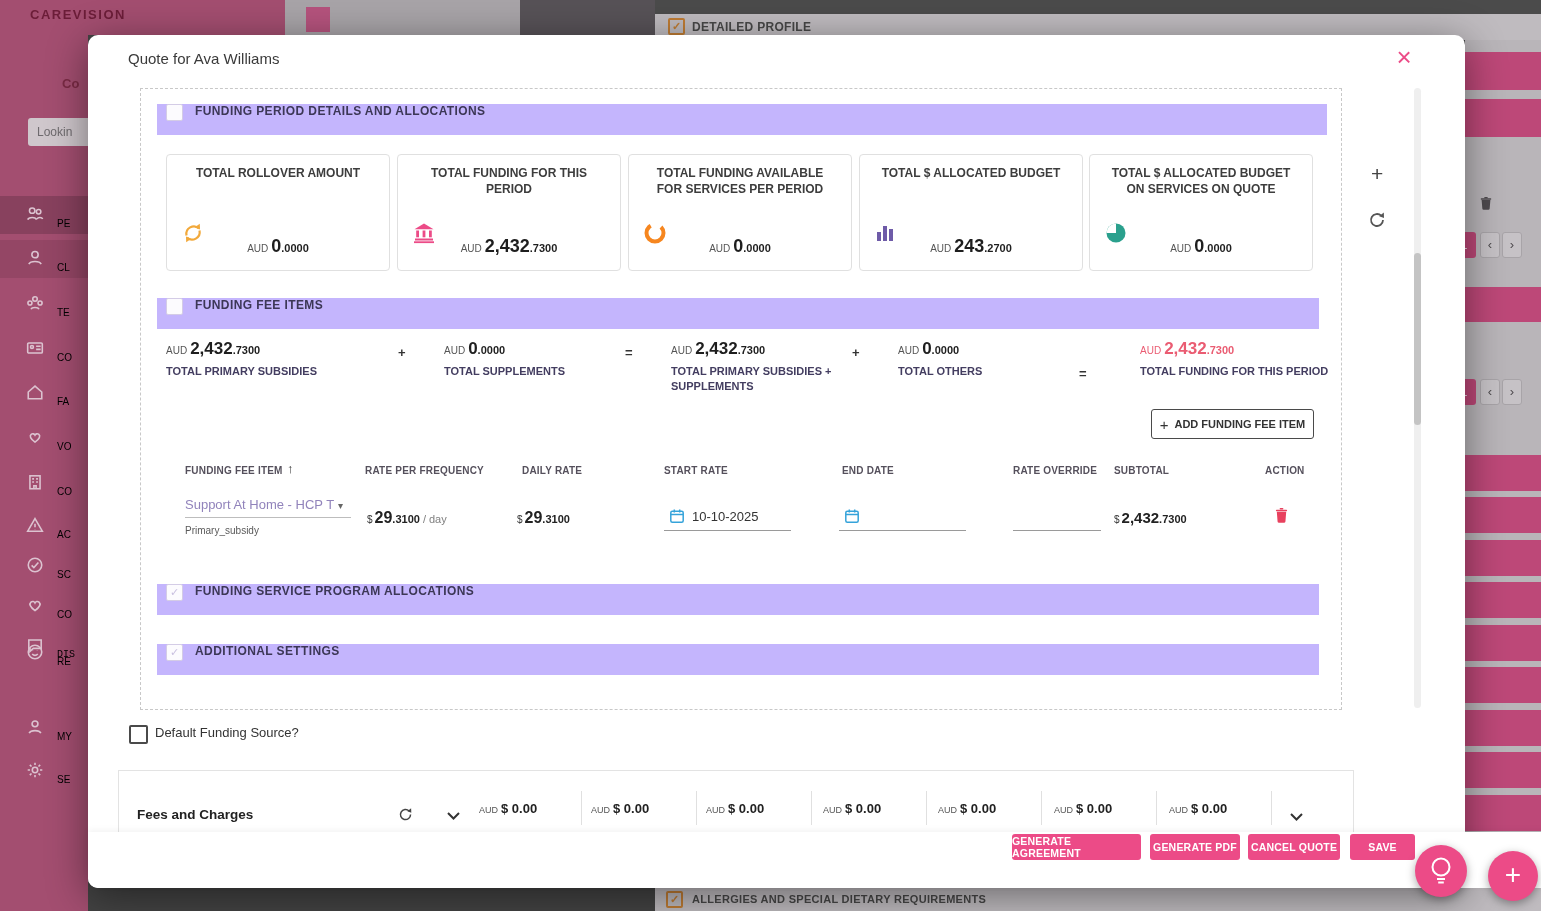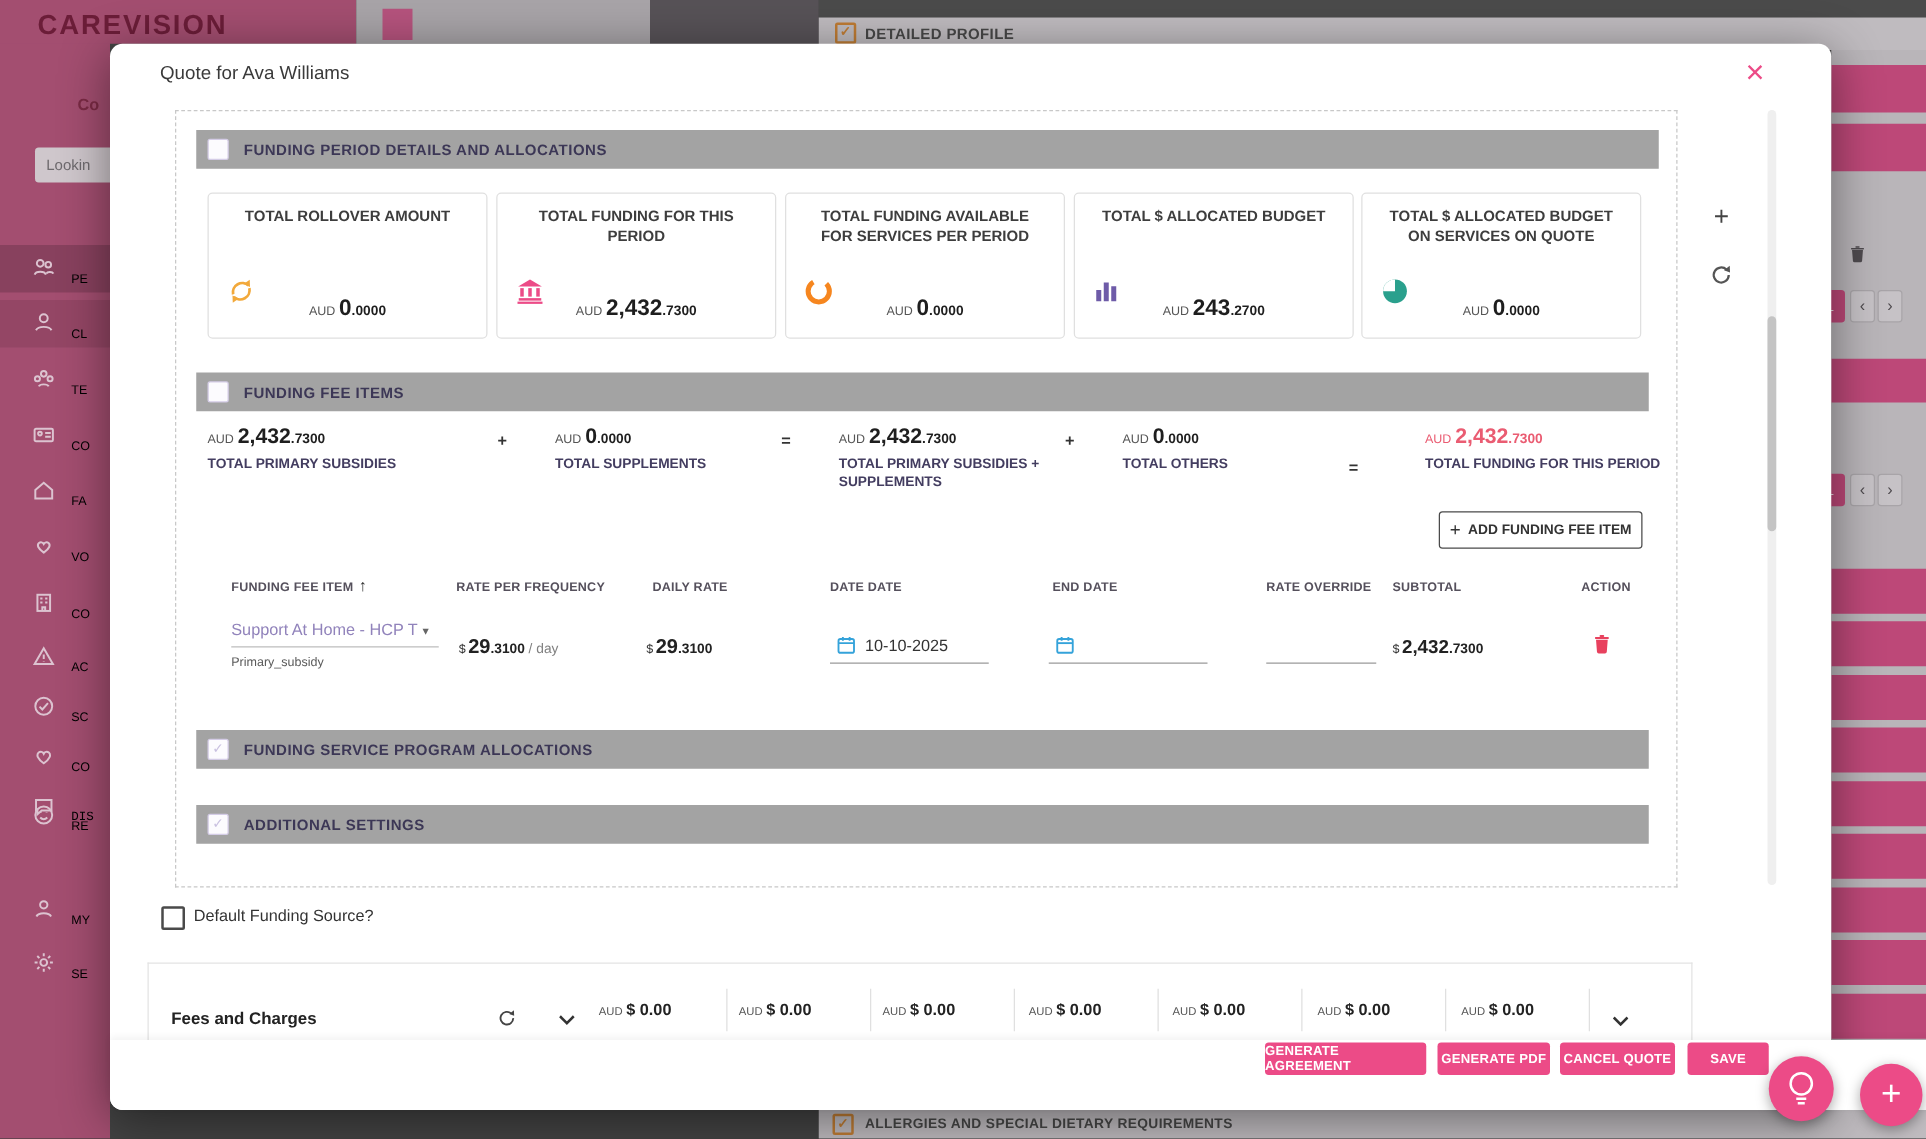--- a/index.html
+++ b/index.html
@@ -3,21 +3,21 @@
 <meta charset="utf-8">
 <style>
   html,body{margin:0;padding:0;background:#222;}
   .stage{position:relative;width:1541px;height:911px;overflow:hidden;background:#454545;
          font-family:"Liberation Sans",sans-serif;-webkit-font-smoothing:antialiased;}
   .a{position:absolute;}
 
   
   .sidebar{left:0;top:0;width:88px;height:911px;background:#a34e70;}
   .logoblock{left:0;top:0;width:285px;height:35px;background:#a34e70;}
-  .brand{left:30px;top:7px;font-size:22px;font-weight:bold;color:#6b1d38;letter-spacing:1.5px;}
+  .brand{left:30px;top:7px;font-size:13px;font-weight:bold;color:#6b1d38;letter-spacing:1.5px;}
   .brand-sub{position:absolute;left:62px;top:76px;font-size:13px;font-weight:bold;color:#7a2a44;}
   .searchbox{position:absolute;left:28px;top:118px;width:152px;height:28px;background:#cfc7cc;border-radius:3px;
              color:#6e6a6e;font-size:12px;line-height:28px;padding-left:9px;box-sizing:border-box;}
   .nav-item{position:absolute;left:0;width:88px;height:38px;}
   .nav-item .lbl{position:absolute;left:57px;top:10px;font-size:10px;color:#000000;margin-top:12px;}
   .nico{position:absolute;left:26px;top:9px;width:18px;height:18px;}
   .nico svg{width:18px;height:18px;}
   .topgray{left:285px;top:0;width:235px;height:35px;background:#a8a4a8;}
   .toppink{left:21px;top:7px;width:24px;height:25px;background:#b5537d;position:absolute;}
   .topdark{left:520px;top:0;width:135px;height:35px;background:#575257;}
@@ -36,21 +36,21 @@
   .botdark{left:88px;top:888px;width:567px;height:23px;background:#434343;}
   .botbar{left:655px;top:888px;width:886px;height:23px;background:#bfbbbf;}
 
   
   .modal{left:88px;top:35px;width:1377px;height:853px;background:#fff;border-radius:10px;
          box-shadow:0 8px 40px rgba(0,0,0,.45);z-index:10;}
   .m-title{left:40px;top:15px;font-size:15px;color:#3a3a3a;}
   .m-close{left:1300px;top:6px;width:32px;height:32px;font-size:26px;font-weight:300;color:#ec4b87;
            text-align:center;line-height:32px;cursor:pointer;}
   .dashed{left:52px;top:53px;width:1200px;height:620px;border:1px dashed #c8c8c8;}
-  .pbar{position:absolute;left:16px;height:31px;background:#a3a3a3;display:flex;align-items:center;padding-left:9px;box-sizing:border-box;}
+  .pbar{position:absolute;left:16px;height:31px;background:#c4b5fd;display:flex;align-items:flex-start;padding-left:9px;box-sizing:border-box;}
   .pbar .cb{width:15px;height:15px;background:#fcfbfe;border:1px solid #d4cce6;border-radius:2px;
             color:#c9c0e0;font-size:11px;line-height:15px;text-align:center;}
   .pbar .txt{margin-left:12px;font-size:12px;font-weight:700;color:#3c3756;letter-spacing:.4px;}
 
   .card{position:absolute;top:65px;width:222px;height:115px;background:#fff;border:1px solid #e0e0e0;border-radius:4px;}
   .card-label{padding:11px 16px 0;text-align:center;font-size:12px;font-weight:700;color:#3d3d3d;line-height:1.3;}
   .card-icon{position:absolute;left:14px;bottom:25px;width:24px;height:24px;}
   .card-value{position:absolute;left:0;right:0;bottom:13px;text-align:center;white-space:nowrap;}
   .cur{font-size:10px;color:#555;margin-right:3px;}
   .int{font-size:18px;font-weight:700;color:#1e1e1e;}
@@ -374,21 +374,21 @@
 
       <div class="addbtn">
         <span class="pl">+</span>
         <span>ADD FUNDING FEE ITEM</span>
       </div>
 
       <span class="th" style="left:44px;">FUNDING FEE ITEM</span>
       <span class="sort">↑</span>
       <span class="th" style="left:224px;">RATE PER FREQUENCY</span>
       <span class="th" style="left:381px;">DAILY RATE</span>
-      <span class="th" style="left:523px;">DATE DATE</span>
+      <span class="th" style="left:523px;">START RATE</span>
       <span class="th" style="left:701px;">END DATE</span>
       <span class="th" style="left:872px;">RATE OVERRIDE</span>
       <span class="th" style="left:973px;">SUBTOTAL</span>
       <span class="th" style="left:1124px;">ACTION</span>
 
       <div class="namewrap">
         <span class="nm">Support At Home - HCP T</span><span class="car">▾</span>
       </div>
       <div class="subtype">Primary_subsidy</div>
 

